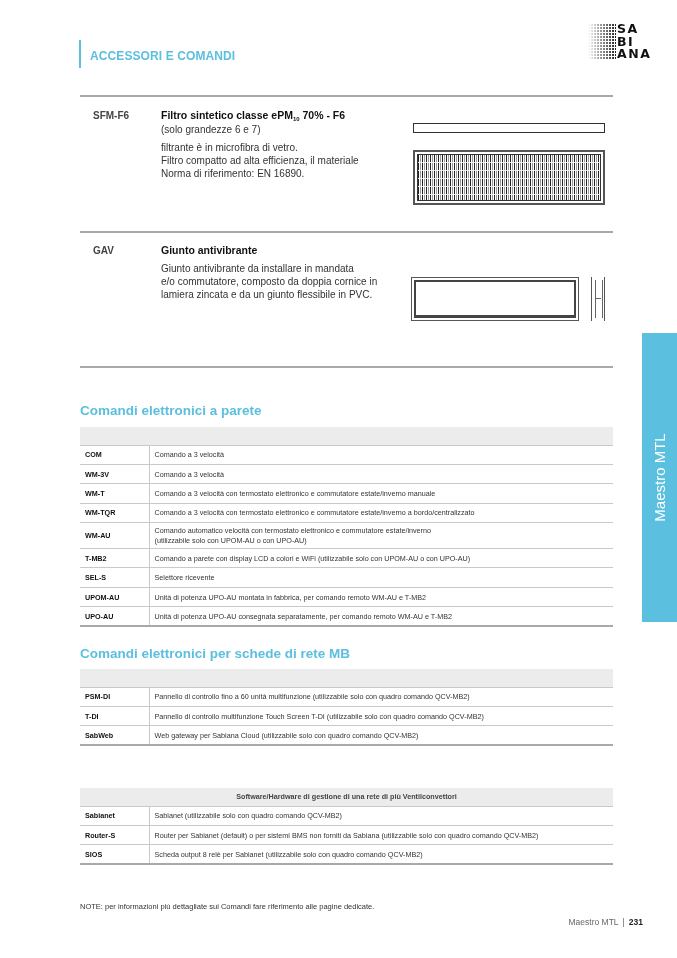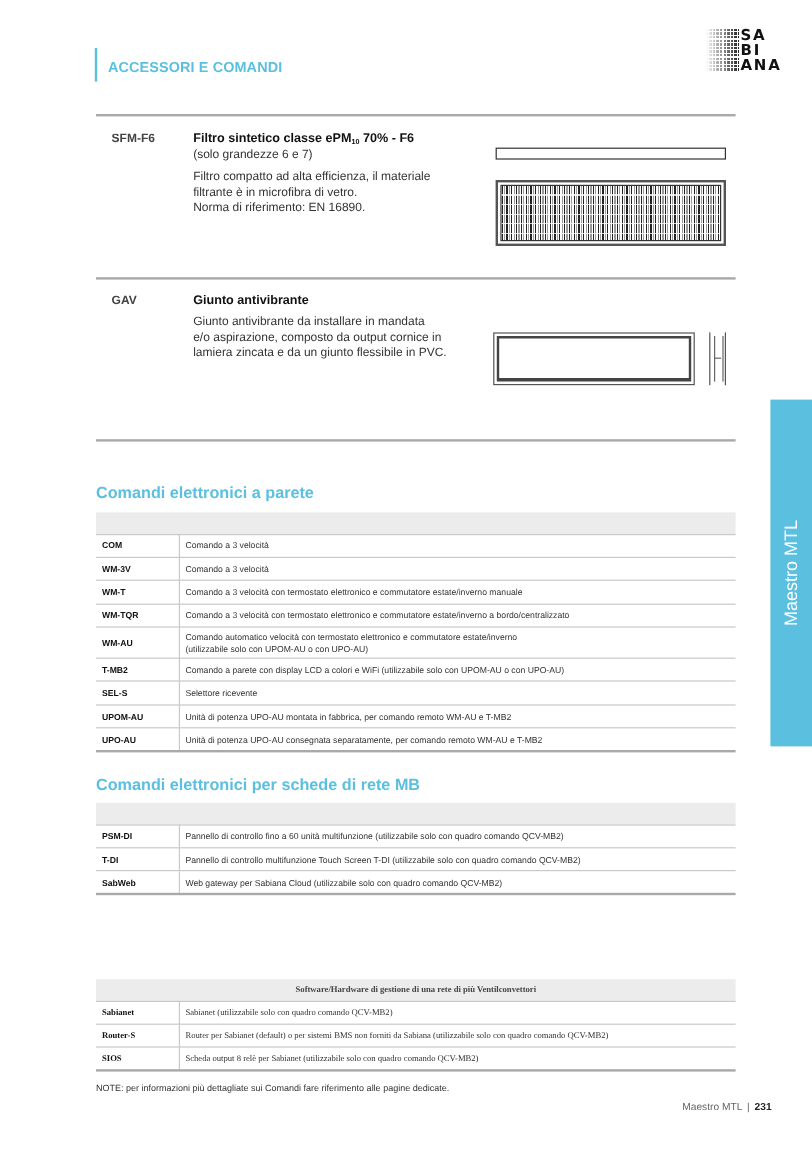--- a/index.html
+++ b/index.html
@@ -84,35 +84,35 @@
     <div>BI</div>
     <div>ANA</div>
   </div>
 </div>
 
 <div class="rule" style="top:95px;"></div>
 <div class="acc-code" style="top:110px;">SFM-F6</div>
 <div class="acc-title" style="top:109px;"><span>Filtro sintetico classe ePM</span><sub>10</sub><span> 70% - F6</span></div>
 <div class="acc-text" style="top:123px;">(solo grandezze 6 e 7)</div>
 <div class="acc-text" style="top:141px;">
+  <div>filtrante è in microfibra di vetro.</div>
   <div>Filtro compatto ad alta efficienza, il materiale</div>
-  <div>filtrante è in microfibra di vetro.</div>
   <div>Norma di riferimento: EN 16890.</div>
 </div>
 <div class="filter-top"></div>
 <div class="filter-body">
     <div class="filter-pleats"></div>
   </div>
 
 <div class="rule" style="top:231px;"></div>
 <div class="acc-code" style="top:245px;">GAV</div>
 <div class="acc-title" style="top:244px;">Giunto antivibrante</div>
 <div class="acc-text" style="top:262px;">
   <div>Giunto antivibrante da installare in mandata</div>
-  <div>e/o aspirazione, composto da output cornice in</div>
+  <div>e/o commutatore, composto da doppia cornice in</div>
   <div>lamiera zincata e da un giunto flessibile in PVC.</div>
 </div>
 <div class="gav-frame">
     <div class="gav-inner"></div>
   </div>
 <div class="gav-side"></div>
 
 <div class="rule" style="top:366px;"></div>
 
 <div class="section-title" style="top:403px;">Comandi elettronici a parete</div>
@@ -177,21 +177,21 @@
         <td class="code">T-DI</td>
         <td>Pannello di controllo multifunzione Touch Screen T-DI (utilizzabile solo con quadro comando QCV-MB2)</td>
       </tr>
   <tr class="row last">
         <td class="code">SabWeb</td>
         <td>Web gateway per Sabiana Cloud (utilizzabile solo con quadro comando QCV-MB2)</td>
       </tr>
 </tbody>
   </table>
 
-<table class="tbl" style="top:816px;font-family:Liberation Serif, serif;">
+<table class="tbl" style="top:788px;">
   <tbody>
       <tr class="head">
         <td colspan="2">Software/Hardware di gestione di una rete di più Ventilconvettori</td>
       </tr>
   <tr class="row">
         <td class="code">Sabianet</td>
         <td>Sabianet (utilizzabile solo con quadro comando QCV-MB2)</td>
       </tr>
   <tr class="row">
         <td class="code">Router-S</td>

